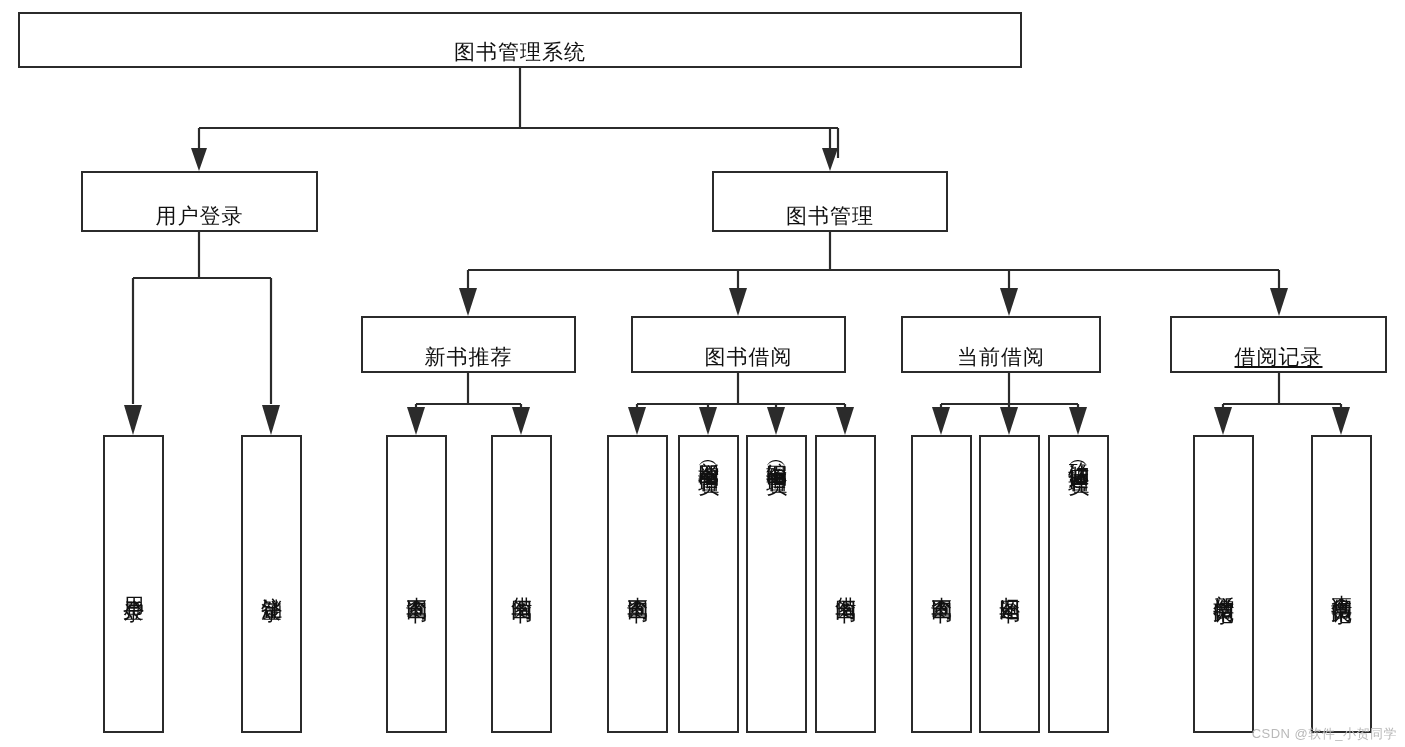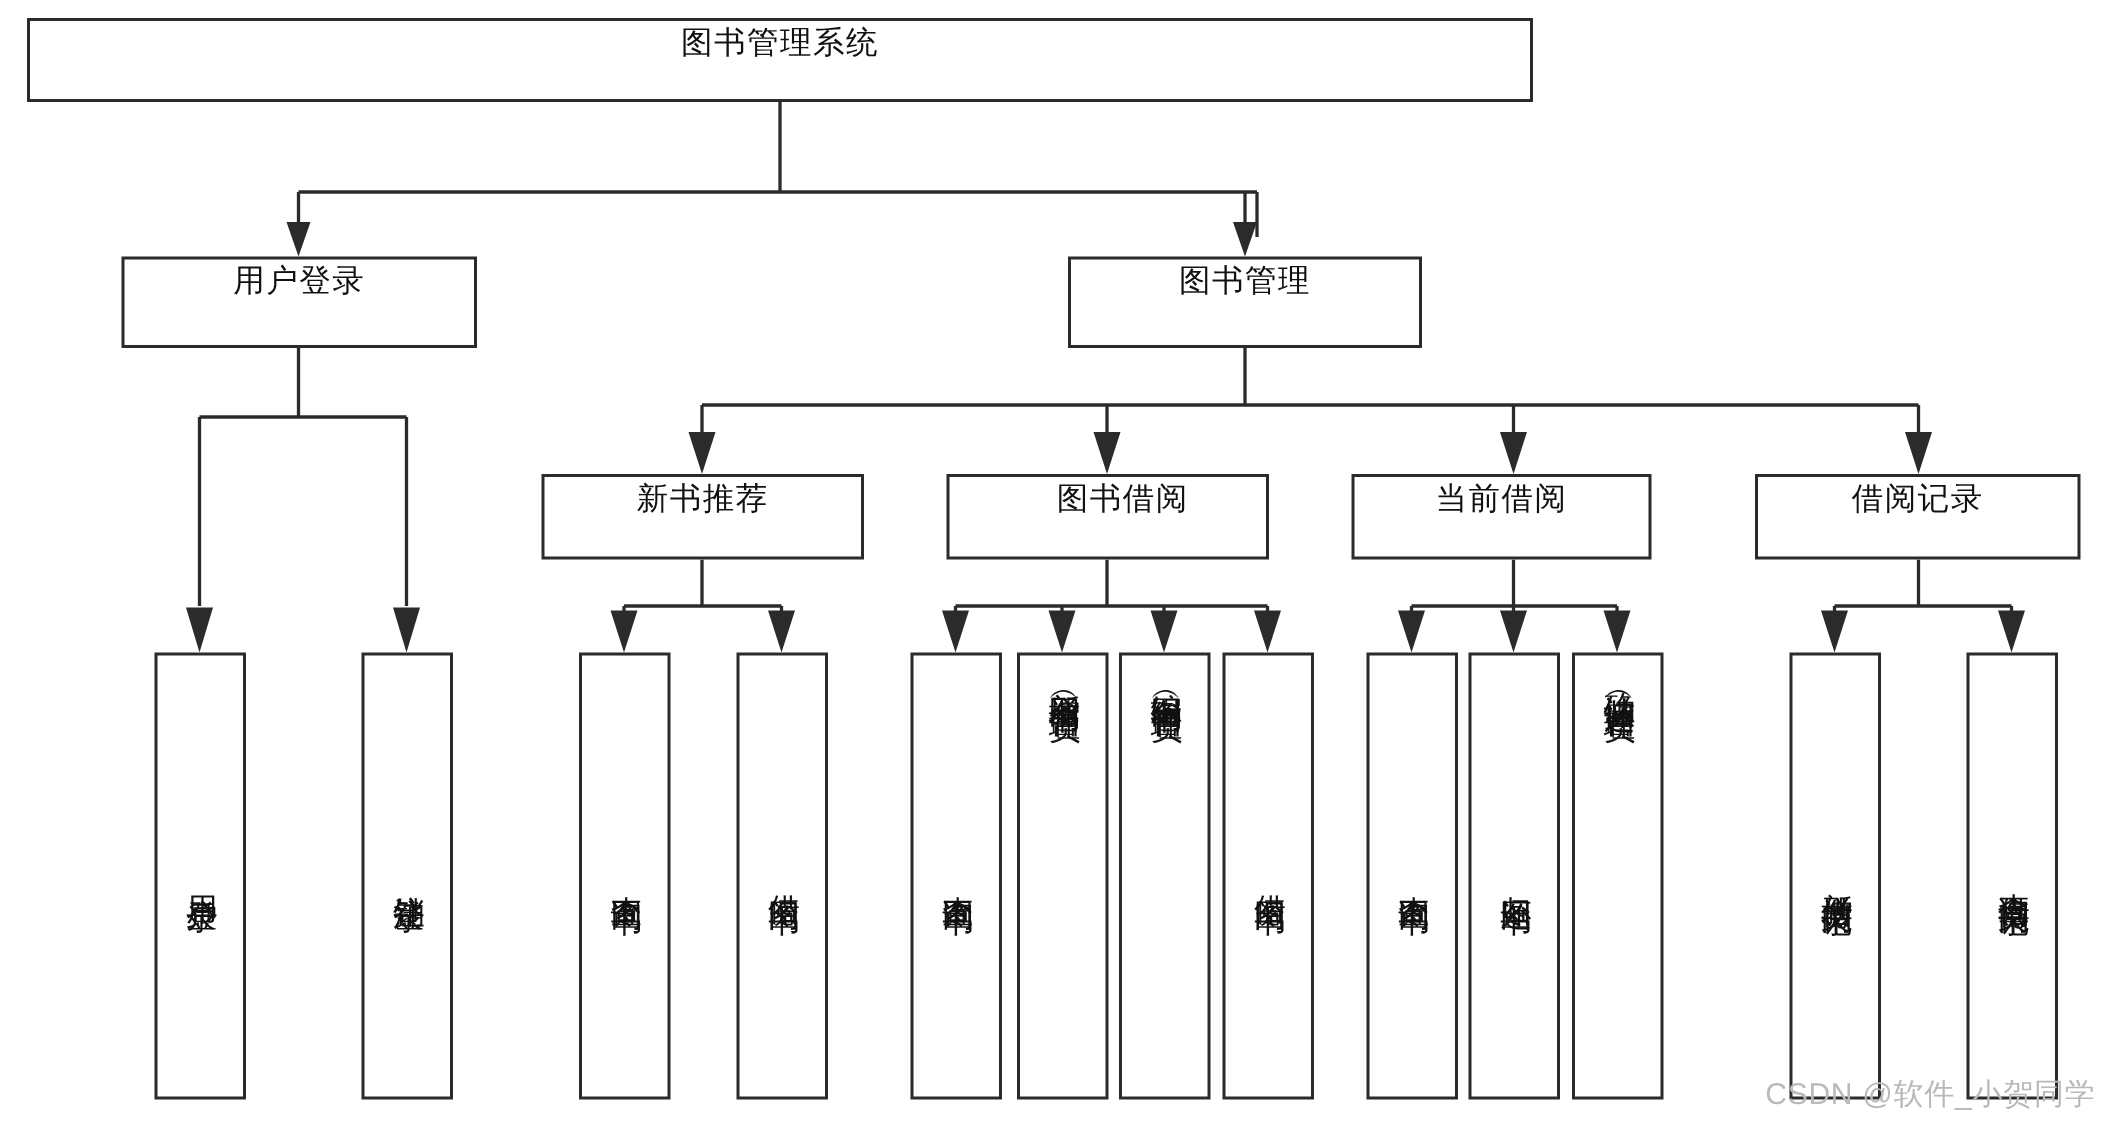--- a/index.html
+++ b/index.html
@@ -14,21 +14,21 @@
     background: #ffffff;
     font-family: "Liberation Sans", "DejaVu Sans", sans-serif;
     overflow: hidden;
   }
   .node {
     position: absolute;
     box-sizing: border-box;
     border: 2px solid #2b2b2b;
     background: #ffffff;
     display: flex;
-    align-items: flex-start;
+    align-items: flex-end;
     justify-content: center;
     color: #111111;
   }
   .node.horiz {
     font-size: 21px;
     letter-spacing: 1px;
   }
   .node.vert {
     align-items: flex-start;
     justify-content: center;
@@ -54,21 +54,21 @@
     height: 747px;
     pointer-events: none;
   }
   .wire { stroke: #2b2b2b; stroke-width: 2.2; fill: none; }
   .ahead { fill: #2b2b2b; }
 
   .watermark {
     position: absolute;
     right: 8px;
     bottom: 4px;
-    font-size: 20px;
+    font-size: 13px;
     color: #b9b9b9;
     white-space: nowrap;
     letter-spacing: 0.5px;
   }
 </style>
 </head>
 <body>
 
 <div id="canvas">
 
@@ -149,21 +149,21 @@
 
   <div class="node horiz" style="left:712px; top:171px; width:236px; height:61px;">
     <span>图书管理</span>
   </div>
   <div class="node horiz" style="left:631px; top:316px; width:215px; height:57px;padding-left:20px;">
     <span>图书借阅</span>
   </div>
   <div class="node horiz" style="left:901px; top:316px; width:200px; height:57px;">
     <span>当前借阅</span>
   </div>
-  <div class="node horiz" style="left:1170px; top:316px; width:217px; height:57px;">
+  <div class="node horiz" style="left:1170px; top:316px; width:217px; height:57px;text-decoration:underline;">
     <span>借阅记录</span>
   </div>
 
   <div class="node vert center-text" style="left:103px; top:435px; width:61px; height:298px;">
     <span class="vlabel">用户登录</span>
   </div>
   <div class="node vert center-text" style="left:241px; top:435px; width:61px; height:298px;">
     <span class="vlabel">注销登录</span>
   </div>
 

